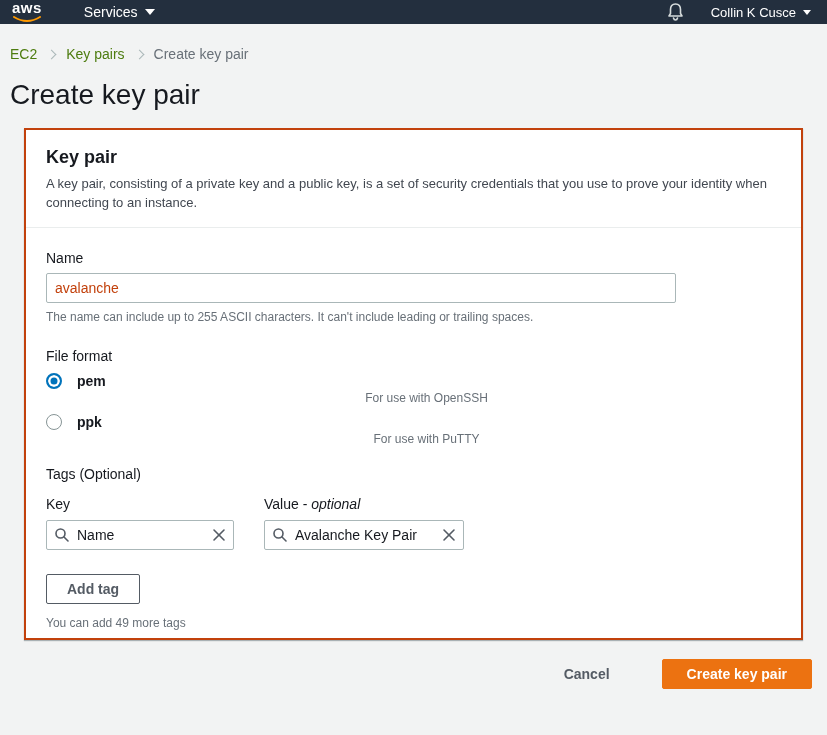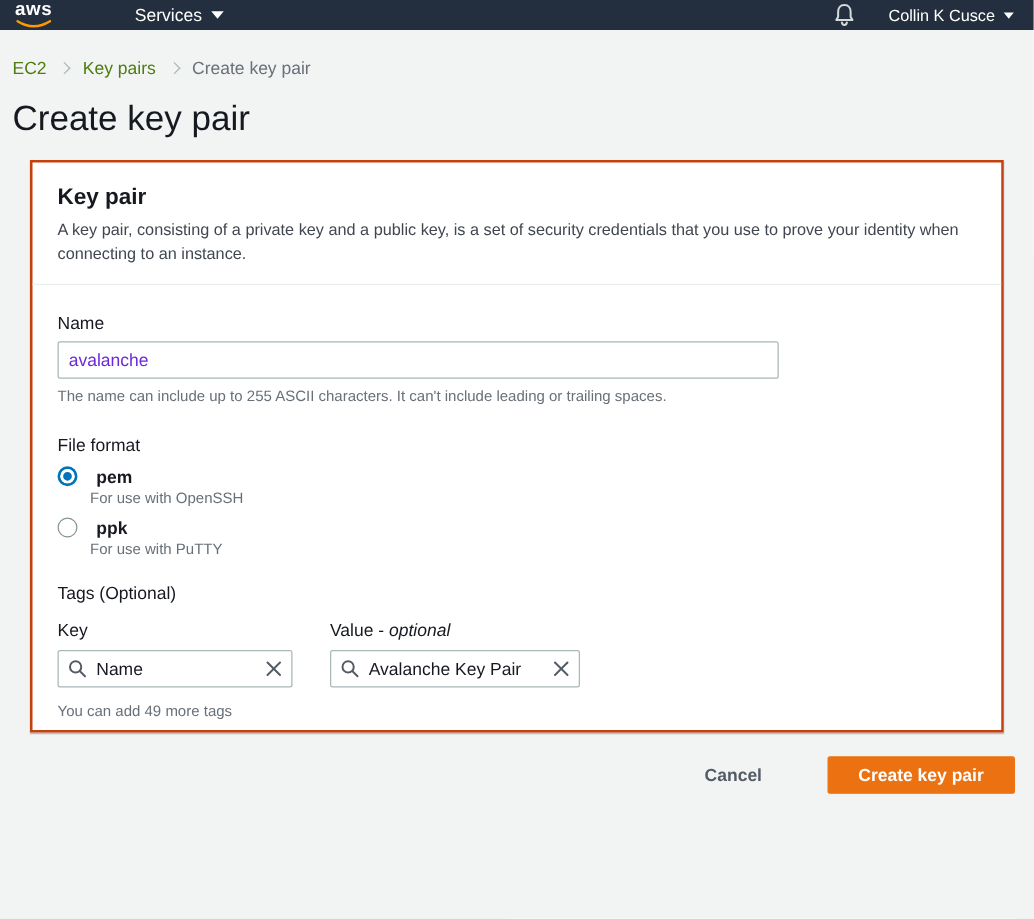--- a/index.html
+++ b/index.html
@@ -16,21 +16,21 @@
     height:24px;
     background:#232f3e;
     display:flex;
     align-items:center;
     padding:0 16px 0 12px;
     color:#ffffff;
   }
   .aws-logo { display:flex; flex-direction:column; align-items:center; margin-right:42px; cursor:pointer; }
   .aws-logo .aws-text { font-weight:bold; font-size:15px; color:#fff; line-height:14px; letter-spacing:0.5px; }
   .aws-logo svg { display:block; margin-top:1px; }
-  .nav-item { display:flex; align-items:center; gap:7px; font-size:14px; color:#ffffff; cursor:pointer;margin-left:24px; }
+  .nav-item { display:flex; align-items:center; gap:7px; font-size:14px; color:#ffffff; cursor:pointer; }
   .caret-down {
     width:0; height:0; display:inline-block;
     border-left:5px solid transparent;
     border-right:5px solid transparent;
     border-top:6px solid #ffffff;
   }
   .topbar-right { margin-left:auto; display:flex; align-items:center; gap:26px; }
   .bell { display:flex; align-items:center; cursor:pointer; }
   .user-menu { display:flex; align-items:center; gap:7px; font-size:13px; color:#ffffff; cursor:pointer; }
   .user-menu .caret-down { border-left-width:4px; border-right-width:4px; border-top-width:5px; }
@@ -65,44 +65,44 @@
     border:2px solid #c2410c;
     box-shadow:0 1px 1px 0 rgba(0,28,36,0.3);
   }
   .card-header { padding:17px 20px 15px 20px; border-bottom:1px solid #eaeded; }
   .card-title { font-size:18px; font-weight:bold; color:#16191f; margin-bottom:6px; }
   .card-desc { font-size:13px; color:#414750; line-height:19px; max-width:780px; }
   .card-body { padding:22px 20px 8px 20px; }
 
   .field-label { font-size:14px; color:#16191f; margin-bottom:7px; }
   .text-input {
-    width:577px; height:30px;
+    width:630px; height:30px;
     border:1px solid #aab7b8; border-radius:2px;
     padding:0 8px;
     font-family:"Liberation Sans", sans-serif;
-    font-size:14px; color:#6d28d9;
+    font-size:14px; color:#c2410c;
     background:#fff;
   }
   .hint { font-size:12px; color:#687078; margin-top:7px; }
 
   
   .file-format { margin-top:24px; }
   .radio-row { display:flex; align-items:center; gap:15px; margin-top:9px; cursor:pointer; }
   .radio-row + .radio-desc { margin-bottom:2px; }
   .radio-circle {
     width:16px; height:16px; border-radius:50%;
     border:1px solid #879596; background:#fff; flex:0 0 auto;
   }
   .radio-circle.checked {
     border:2px solid #0073bb;
     background:#0073bb;
     box-shadow:inset 0 0 0 2.5px #ffffff;
   }
   .radio-label { font-weight:bold; font-size:14px; color:#16191f; }
-  .radio-desc { font-size:12px; color:#687078; margin:2px 0 8px 26px; }
+  .radio-desc { font-size:12px; color:#687078; margin:2px 0 8px 26px;text-align:center; }
 
   
   .tags-section { margin-top:20px; }
   .tags-title { font-size:14px; color:#16191f; margin-bottom:14px; }
   .tag-grid { display:flex; align-items:flex-end; gap:18px; }
   .tag-col-key { width:188px; }
   .tag-col-value { width:200px; margin-left:12px; }
   .tag-col-label { font-size:14px; color:#16191f; margin-bottom:8px; }
   .optional-italic { font-style:italic; }
   .icon-input { position:relative; }
@@ -249,20 +249,21 @@
               <svg width="14" height="14" viewBox="0 0 14 14">
                 <line x1="2" y1="2" x2="12" y2="12" stroke="#545b64" stroke-width="1.6" stroke-linecap="round"></line>
                 <line x1="12" y1="2" x2="2" y2="12" stroke="#545b64" stroke-width="1.6" stroke-linecap="round"></line>
               </svg>
             </button>
           </div>
         </div>
 
       </div>
 
+      <button class="btn-secondary add-tag-btn">Add tag</button>
       <div class="tags-hint">You can add 49 more tags</div>
     </div>
 
   </div>
 </section>
 
 <div class="footer-actions">
   <button class="cancel-link">Cancel</button>
   <button class="btn-primary">Create key pair</button>
 </div>

